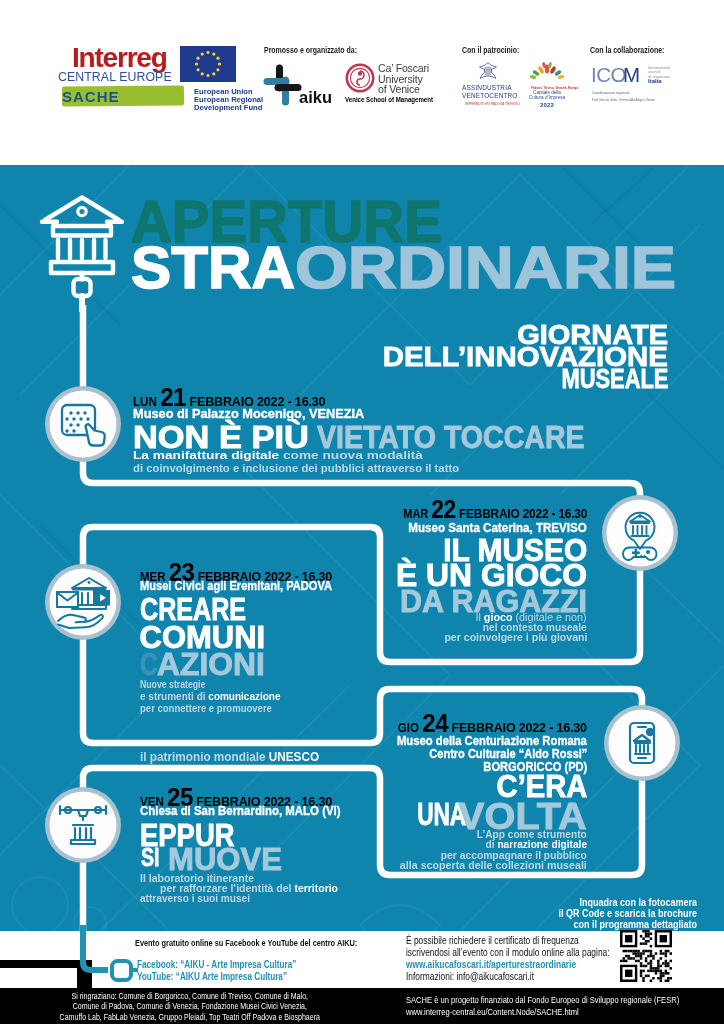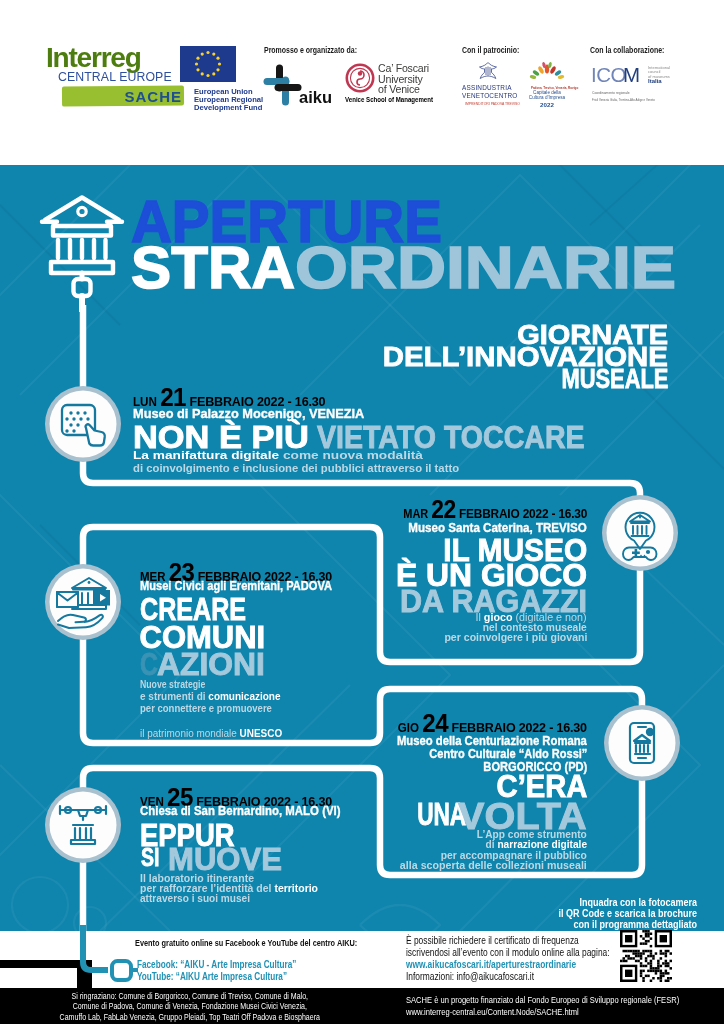--- a/index.html
+++ b/index.html
@@ -16,21 +16,21 @@
   .descln b{color:#fff;}
   .d1{font-size:12px;font-weight:bold;}
   .d2{font-size:25px;font-weight:bold;letter-spacing:-0.5px;}
   .d3{font-size:13px;font-weight:bold;letter-spacing:-0.2px;}
 </style>
 </head>
 <body>
 
 <div class="abs" style="left:0;top:0;width:724px;height:165px;background:#fff;"></div>
 
-<div class="abs" style="left:46px;top:42px;width:115px;height:30px;font-weight:bold;font-size:28px;color:#4d7c0f;letter-spacing:-1.2px;">Interreg</div>
+<div class="abs" style="left:72px;top:42px;width:115px;height:30px;font-weight:bold;font-size:28px;color:#b91c1c;letter-spacing:-1.2px;">Interreg</div>
 
 <div class="abs" style="left:58px;top:70px;font-size:12.3px;color:#2e4f9e;letter-spacing:0.1px;">CENTRAL EUROPE</div>
 
 <svg class="abs" style="left:180px;top:46px;" width="56" height="36">
   <rect x="0" y="0" width="56" height="36" fill="#1e3a8c"></rect>
   <g fill="#f8d12e">
     <circle cx="28" cy="6.5" r="1.6"></circle>
       <circle cx="33.8" cy="8.1" r="1.6"></circle>
       <circle cx="38" cy="12.2" r="1.6"></circle>
     <circle cx="39.5" cy="18" r="1.6"></circle>
@@ -41,21 +41,21 @@
       <circle cx="18" cy="23.8" r="1.6"></circle>
     <circle cx="16.5" cy="18" r="1.6"></circle>
       <circle cx="18" cy="12.2" r="1.6"></circle>
       <circle cx="22.2" cy="8.1" r="1.6"></circle>
   </g>
 </svg>
 
 <div class="abs" style="left:194px;top:88px;font-size:7.6px;font-weight:bold;color:#1e3a8c;line-height:8.2px;">European Union<br>European Regional<br>Development Fund</div>
 
 <div class="abs" style="left:62px;top:86px;width:122px;height:20px;background:#97bf2f;transform:rotate(-0.6deg);border-radius:2px;"></div>
-<div class="abs" style="left:62px;top:88px;width:120px;text-align:right;font-weight:bold;font-size:15px;color:#1f4f8f;letter-spacing:1px;">SACHE</div>
+<div class="abs" style="left:62px;top:88px;width:120px;text-align:left;font-weight:bold;font-size:15px;color:#1f4f8f;letter-spacing:1px;">SACHE</div>
 
 <div class="abs" style="left:264px;top:45px;font-size:8.5px;color:#1a1a1a;font-weight:bold;white-space:nowrap;"><span style="display:inline-block;transform:scaleX(0.82);transform-origin:left center;">Promosso e organizzato da:</span></div>
 
 <svg class="abs" style="left:260px;top:62px;" width="75" height="45">
   <g stroke-linecap="round">
     <line x1="19.5" y1="6" x2="19.5" y2="26" stroke="#161616" stroke-width="7"></line>
     <line x1="7" y1="19.5" x2="26" y2="19.5" stroke="#2d7fa3" stroke-width="7"></line>
     <line x1="25.5" y1="18" x2="25.5" y2="40" stroke="#2d7fa3" stroke-width="7"></line>
     <line x1="18" y1="25.5" x2="38" y2="25.5" stroke="#161616" stroke-width="7"></line>
   </g>
@@ -232,21 +232,21 @@
     <g stroke="#15789f" fill="none" stroke-width="2.2" stroke-linejoin="round" stroke-linecap="round">
       <path d="M60,645 h46 M60,641 v8 M106,641 v8"></path>
       <circle cx="68" cy="645" r="3"></circle>
         <circle cx="98" cy="645" r="3"></circle>
       <path d="M78,645 h10 l-2,6 h-6 z M83,651 v4"></path>
       <path d="M73,660 h20 M75,663 v12 M80,663 v12 M86,663 v12 M91,663 v12 M71,675 h24 v4 h-24 z"></path>
     </g>
   </g>
 </svg>
 
-<div class="ln " style="color:#1d4ed8;left:131.0px;top:192.0px;font-size:60px;line-height:1;font-weight:bold;-webkit-text-stroke:1.6px currentColor;"><span class="sx" style="transform:scaleX(0.942);transform-origin:left center;">APERTURE</span></div>
+<div class="ln " style="color:#0f766e;left:131.0px;top:192.0px;font-size:60px;line-height:1;font-weight:bold;-webkit-text-stroke:1.6px currentColor;"><span class="sx" style="transform:scaleX(0.942);transform-origin:left center;">APERTURE</span></div>
 
 <div class="ln" style="left:131.0px;top:238.0px;color:#fff;font-size:60px;line-height:1;font-weight:bold;-webkit-text-stroke:1.6px currentColor;"><span class="sx" style="transform:scaleX(1.004);transform-origin:left center;">STRA</span></div>
 
 <div class="ln" style="left:295.0px;top:238.0px;color:#9ec5da;font-size:60px;line-height:1;font-weight:bold;-webkit-text-stroke:1.6px currentColor;"><span class="sx" style="transform:scaleX(1.132);transform-origin:left center;">ORDINARIE</span></div>
 
 <div class="ln " style="color:#fff;right:56.0px;text-align:right;top:321.4px;font-size:27.5px;line-height:1;font-weight:bold;-webkit-text-stroke:0.8px currentColor;"><span class="sx" style="transform:scaleX(1.055);transform-origin:right center;">GIORNATE</span></div>
 
 <div class="ln " style="color:#fff;right:56.0px;text-align:right;top:343.4px;font-size:27.5px;line-height:1;font-weight:bold;-webkit-text-stroke:0.8px currentColor;"><span class="sx" style="transform:scaleX(1.068);transform-origin:right center;">DELL’INNOVAZIONE</span></div>
 
 <div class="ln " style="color:#fff;right:56.0px;text-align:right;top:365.4px;font-size:27.5px;line-height:1;font-weight:bold;-webkit-text-stroke:0.8px currentColor;"><span class="sx" style="transform:scaleX(0.796);transform-origin:right center;">MUSEALE</span></div>
@@ -290,21 +290,21 @@
 <div class="ln" style="left:139.5px;top:648.5px;color:#3a93b4;font-size:31px;line-height:1;font-weight:bold;-webkit-text-stroke:0.9px currentColor;"><span class="sx" style="transform:scaleX(0.80);transform-origin:left center;">C</span></div>
 
 <div class="ln" style="left:157.3px;top:648.5px;color:#a5c9dc;font-size:31px;line-height:1;font-weight:bold;-webkit-text-stroke:0.9px currentColor;"><span class="sx" style="transform:scaleX(1.027);transform-origin:left center;">AZIONI</span></div>
 
 <div class="ln descln" style="left:139.5px;top:678.9px;font-size:10.5px;line-height:1;font-weight:bold;"><span class="sx" style="transform:scaleX(0.830);transform-origin:left center;">Nuove strategie</span></div>
 
 <div class="ln descln" style="left:139.5px;top:690.8px;font-size:10.5px;line-height:1;font-weight:bold;"><span class="sx" style="transform:scaleX(0.952);transform-origin:left center;">e strumenti di <b>comunicazione</b></span></div>
 
 <div class="ln descln" style="left:139.5px;top:702.9px;font-size:10.5px;line-height:1;font-weight:bold;"><span class="sx" style="transform:scaleX(0.908);transform-origin:left center;">per connettere e promuovere</span></div>
 
-<div class="ln descln" style="left:139.5px;top:728px;font-size:11px;line-height:1;font-weight:normal;"><span class="sx" style="transform:scaleX(0.905);transform-origin:left center;">il patrimonio mondiale <b>UNESCO</b></span></div>
+<div class="ln descln" style="left:139.5px;top:750px;font-size:13px;line-height:1;font-weight:bold;"><span class="sx" style="transform:scaleX(0.905);transform-origin:left center;">il patrimonio mondiale <b>UNESCO</b></span></div>
 
 <div class="ln " style="right:137.0px;text-align:right;top:711.0px;line-height:25px;color:#000;"><span class="sx" style="transform:scaleX(0.965);transform-origin:right center;"><span class="d1">GIO </span><span class="d2">24</span><span class="d3"> FEBBRAIO 2022 - 16.30</span></span></div>
 
 <div class="ln " style="color:#fff;right:137.0px;text-align:right;top:733.8px;font-size:13px;line-height:1;font-weight:bold;-webkit-text-stroke:0.35px currentColor;"><span class="sx" style="transform:scaleX(0.868);transform-origin:right center;">Museo della Centuriazione Romana</span></div>
 
 <div class="ln " style="color:#fff;right:137.0px;text-align:left;top:746.7px;font-size:13px;line-height:1;font-weight:bold;-webkit-text-stroke:0.35px currentColor;"><span class="sx" style="transform:scaleX(0.848);transform-origin:right center;">Centro Culturale “Aldo Rossi”</span></div>
 
 <div class="ln " style="color:#fff;right:137.0px;text-align:right;top:759.6px;font-size:13px;line-height:1;font-weight:bold;-webkit-text-stroke:0.35px currentColor;"><span class="sx" style="transform:scaleX(0.857);transform-origin:right center;">BORGORICCO (PD)</span></div>
 
 <div class="ln " style="right:137.0px;text-align:right;top:771.0px;font-size:31px;line-height:1;font-weight:bold;-webkit-text-stroke:0.9px currentColor;"><span class="sx" style="transform:scaleX(0.942);transform-origin:right center;"><span class="w">C’ERA</span></span></div>
@@ -326,21 +326,21 @@
 <div class="ln " style="color:#fff;left:139.5px;top:803.9px;font-size:13.5px;line-height:1;font-weight:bold;-webkit-text-stroke:0.35px currentColor;"><span class="sx" style="transform:scaleX(0.846);transform-origin:left center;">Chiesa di San Bernardino, MALO (VI)</span></div>
 
 <div class="ln " style="left:139.5px;top:819.5px;font-size:31px;line-height:1;font-weight:bold;-webkit-text-stroke:0.9px currentColor;"><span class="sx" style="transform:scaleX(0.885);transform-origin:left center;"><span class="w">EPPUR</span></span></div>
 
 <div class="ln" style="left:141px;top:843.6px;color:#fff;font-size:26px;line-height:1;font-weight:bold;-webkit-text-stroke:0.9px currentColor;"><span class="sx" style="transform:scaleX(0.75);transform-origin:left center;">SI</span></div>
 
 <div class="ln" style="left:167.7px;top:843.6px;color:#a5c9dc;font-size:31px;line-height:1;font-weight:bold;-webkit-text-stroke:0.9px currentColor;"><span class="sx" style="transform:scaleX(1.003);transform-origin:left center;">MUOVE</span></div>
 
 <div class="ln descln" style="left:139.5px;top:873.2px;font-size:10.5px;line-height:1;font-weight:bold;"><span class="sx" style="transform:scaleX(1.002);transform-origin:left center;">Il laboratorio itinerante</span></div>
 
-<div class="ln descln" style="left:139.5px;top:883.2px;font-size:10.5px;line-height:1;font-weight:bold;"><span class="sx" style="transform:scaleX(0.997);transform-origin:left center;">per rafforzare l’identità del <b>territorio</b></span></div>
+<div class="ln descln" style="left:139.5px;top:883.2px;font-size:10.5px;line-height:1;font-weight:bold;"><span class="sx" style="transform:scaleX(0.997);transform-origin:left center;margin-left:20px;">per rafforzare l’identità del <b>territorio</b></span></div>
 
 <div class="ln descln" style="left:139.5px;top:893.1px;font-size:10.5px;line-height:1;font-weight:bold;"><span class="sx" style="transform:scaleX(0.962);transform-origin:left center;">attraverso i suoi musei</span></div>
 
 <div class="abs" style="left:440px;top:897px;width:257px;text-align:right;font-size:10px;font-weight:bold;color:#fff;line-height:11.2px;white-space:nowrap;"><span style="display:inline-block;transform:scaleX(0.9);transform-origin:right center;">Inquadra con la fotocamera<br>il QR Code e scarica la brochure<br>con il programma dettagliato</span></div>
 
 <div class="abs" style="left:0;top:931px;width:724px;height:57px;background:#fff;"></div>
 
 <div class="abs" style="left:0;top:988px;width:724px;height:36px;background:#000;"></div>
 
 <div class="abs" style="left:0;top:960px;width:88px;height:8px;background:#000;"></div>

